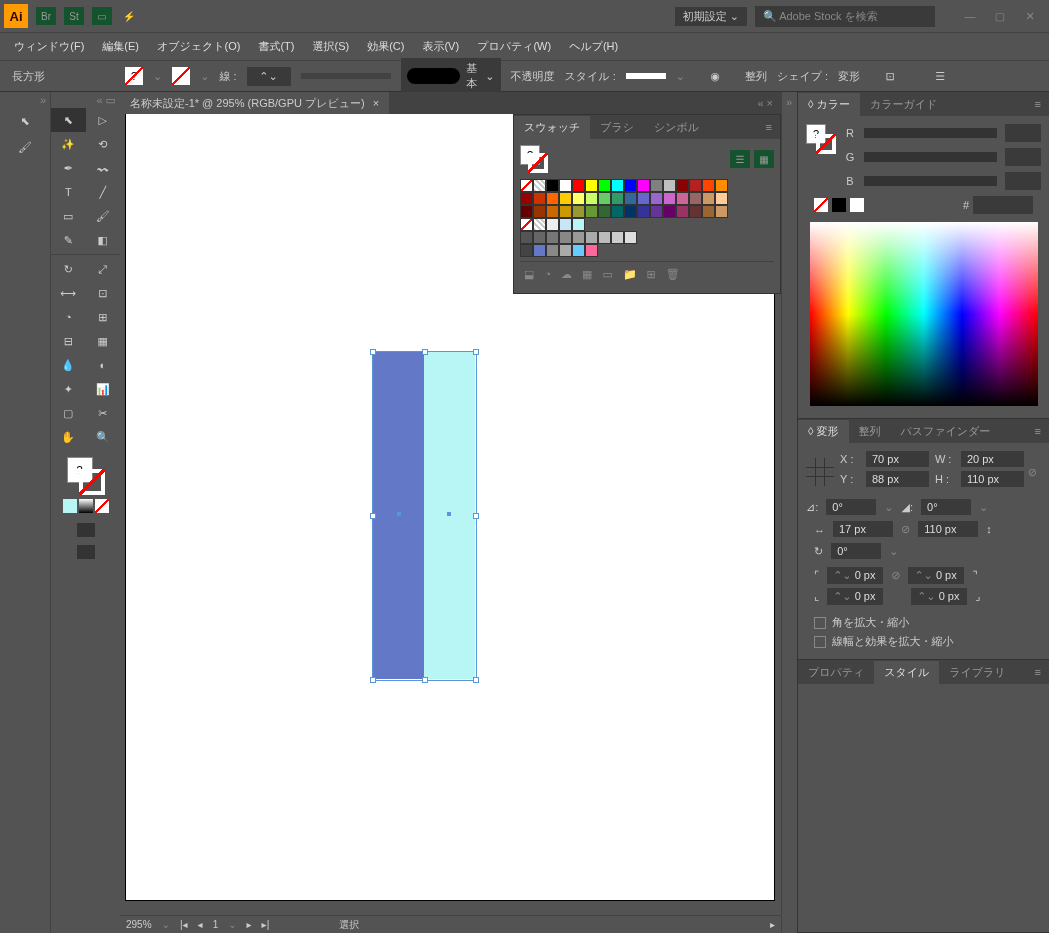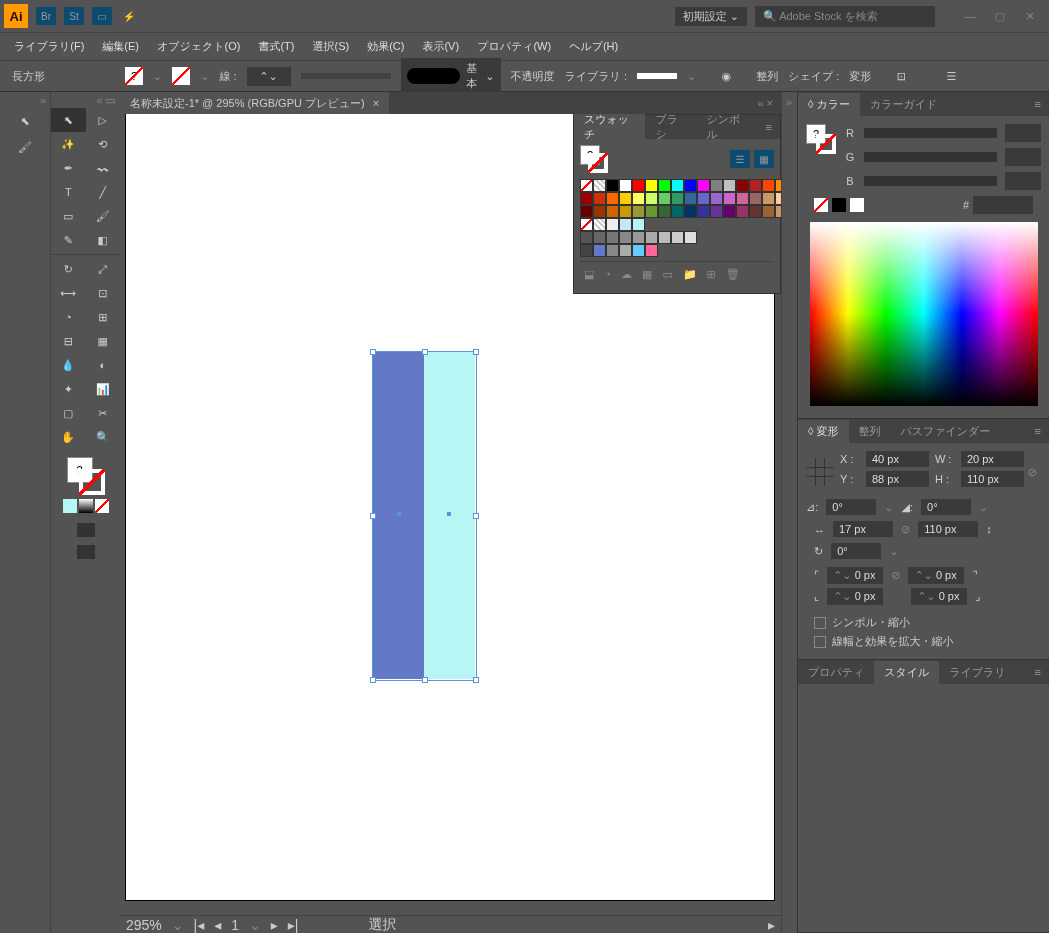--- a/index.html
+++ b/index.html
@@ -1,20 +1,20 @@
 <!DOCTYPE html>
 <html><head>
 <meta charset="utf-8">
 <style>
 * { box-sizing: border-box; margin: 0; padding: 0; font-family: "Helvetica Neue", Arial, sans-serif; }
 body { background: #323232; color: #ccc; width: 1049px; height: 933px; overflow: hidden; font-size: 11px; }
 .titlebar { height: 32px; background: #535353; display: flex; align-items: center; padding: 0 4px; }
 .ai-logo { width: 24px; height: 24px; background: #ff9a00; color: #330000; font-weight: bold; display: flex; align-items: center; justify-content: center; font-size: 13px; margin-right: 8px; }
 .title-icons { display: flex; gap: 8px; align-items: center; }
-.ti { width: 20px; height: 18px; background: #0c4a6e; display: flex; align-items: center; justify-content: center; font-size: 10px; color: #999; }
+.ti { width: 20px; height: 18px; background: #14532d; display: flex; align-items: center; justify-content: center; font-size: 10px; color: #999; }
 .title-right { margin-left: auto; display: flex; align-items: center; gap: 8px; }
 .workspace-sel { background: #3a3a3a; padding: 2px 8px; color: #ccc; }
 .search-box { background: #3a3a3a; padding: 3px 8px; width: 180px; color: #888; }
 .win-controls { display: flex; margin-left: 12px; }
 .win-btn { width: 30px; height: 22px; display: flex; align-items: center; justify-content: center; color: #888; }
 .menubar { height: 28px; background: #535353; display: flex; align-items: center; padding: 0 8px; gap: 6px; border-top: 1px solid #424242; }
 .menu-item { padding: 3px 6px; color: #ddd; cursor: pointer; }
 .controlbar { height: 32px; background: #535353; display: flex; align-items: center; padding: 0 12px; gap: 10px; border-top: 1px solid #424242; border-bottom: 1px solid #333; }
 .ctrl-label { color: #ccc; }
 .ctrl-box { background: #3a3a3a; padding: 3px 6px; min-width: 40px; display: flex; align-items: center; justify-content: center; }
@@ -44,22 +44,22 @@
 .canvas-wrap { flex: 1; position: relative; background: #535353; overflow: hidden; }
 .canvas { position: absolute; left: 6px; top: 0; width: 648px; height: 786px; background: #fff; box-shadow: 0 0 0 1px #000; }
 .rect1 { position: absolute; left: 247px; top: 238px; width: 51px; height: 327px; background: #6478c8; }
 .rect2 { position: absolute; left: 298px; top: 238px; width: 51px; height: 327px; background: #b8f5f5; }
 .sel-box { position: absolute; left: 246px; top: 237px; width: 105px; height: 330px; border: 1px solid #5896d8; }
 .handle { position: absolute; width: 6px; height: 6px; background: #fff; border: 1px solid #5896d8; }
 .h-tl { top: -3px; left: -3px; } .h-tm { top: -3px; left: 50%; margin-left: -3px; } .h-tr { top: -3px; right: -3px; }
 .h-ml { top: 50%; left: -3px; margin-top: -3px; } .h-mr { top: 50%; right: -3px; margin-top: -3px; }
 .h-bl { bottom: -3px; left: -3px; } .h-bm { bottom: -3px; left: 50%; margin-left: -3px; } .h-br { bottom: -3px; right: -3px; }
 .center-dot { position: absolute; width: 4px; height: 4px; background: #5896d8; }
-.status { height: 18px; background: #535353; display: flex; align-items: center; padding: 0 6px; gap: 10px; font-size: 14px; color: #ccc; border-top: 1px solid #424242; }
-.swatches-panel { position: absolute; top: 0; right: 0; width: 208px; background: #535353; border: 1px solid #333; z-index: 10; }
+.status { height: 18px; background: #535353; display: flex; align-items: center; padding: 0 6px; gap: 10px; font-size: 10px; color: #ccc; border-top: 1px solid #424242; }
+.swatches-panel { position: absolute; top: 0; right: 0; width: 268px; background: #535353; border: 1px solid #333; z-index: 10; }
 .panel-tabs { display: flex; height: 24px; background: #424242; align-items: center; }
 .ptab { padding: 4px 10px; color: #999; cursor: pointer; }
 .ptab.active { background: #535353; color: #ddd; }
 .panel-menu { margin-left: auto; padding: 0 8px; color: #999; }
 .sw-body { padding: 6px; }
 .sw-header { display: flex; align-items: center; gap: 4px; margin-bottom: 6px; }
 .sw-grid { display: grid; grid-template-columns: repeat(16, 13px); gap: 0; }
 .sw { width: 13px; height: 13px; border: 0.5px solid #333; }
 .sw-bottom { display: flex; gap: 10px; padding: 6px 4px; color: #888; margin-top: 4px; border-top: 1px solid #424242; }
 .rightcol { width: 252px; background: #535353; border-left: 1px solid #333; display: flex; flex-direction: column; overflow: hidden; }
@@ -99,21 +99,21 @@
     <div class="search-box">🔍 <span>Adobe Stock を検索</span></div>
     <div class="win-controls">
       <div class="win-btn">—</div>
       <div class="win-btn">▢</div>
       <div class="win-btn">✕</div>
     </div>
   </div>
 </div>
 
 <div class="menubar">
-  <div class="menu-item">ライブラリ(F)</div>
+  <div class="menu-item">ウィンドウ(F)</div>
   <div class="menu-item">編集(E)</div>
   <div class="menu-item">オブジェクト(O)</div>
   <div class="menu-item">書式(T)</div>
   <div class="menu-item">選択(S)</div>
   <div class="menu-item">効果(C)</div>
   <div class="menu-item">表示(V)</div>
   <div class="menu-item">プロパティ(W)</div>
   <div class="menu-item">ヘルプ(H)</div>
 </div>
 
@@ -122,21 +122,21 @@
   <div style="flex:0 0 60px"></div>
   <div class="swatch-q">?</div>
   <span style="color:#888">⌄</span>
   <div class="noneSw"></div>
   <span style="color:#888">⌄</span>
   <span class="ctrl-label">線 :</span>
   <div class="ctrl-box" style="width:44px">⌃⌄</div>
   <div class="ctrl-box" style="width:90px;background:#424242"></div>
   <div class="ctrl-box" style="width:100px;justify-content:flex-end;gap:6px"><div class="stroke-profile"></div><span>基本</span> ⌄</div>
   <span class="ctrl-label">不透明度</span>
-  <span class="ctrl-label">ライブラリ :</span>
+  <span class="ctrl-label">スタイル :</span>
   <div class="ctrl-box" style="width:18px;background:#fff"></div>
   <span style="color:#888">⌄</span>
   <div class="ctrl-box" style="width:20px;background:none">◉</div>
   <span class="ctrl-label">整列</span>
   <span class="ctrl-label">シェイプ :</span>
   <span class="ctrl-label">変形</span>
   <div class="ctrl-box" style="background:none">⊡</div>
   <div class="ctrl-box" style="background:none">☰</div>
 </div>
 
@@ -428,21 +428,21 @@
               <div></div>
               <div></div>
               <div></div>
               <div></div>
               <div></div>
               <div></div>
               <div></div>
             </div>
           <div class="tr-grid" style="flex:1">
             <div class="tr-label">X :</div>
-            <div class="tr-input">40 px</div>
+            <div class="tr-input">70 px</div>
             <div class="tr-label">W :</div>
             <div class="tr-input">20 px</div>
             <div class="tr-label">Y :</div>
             <div class="tr-input">88 px</div>
             <div class="tr-label">H :</div>
             <div class="tr-input">110 px</div>
           </div>
           <div style="color:#888;padding:0 4px">⊘</div>
         </div>
         <div style="display:flex;gap:8px;align-items:center;margin:6px 0">
@@ -474,21 +474,21 @@
         </div>
         <div style="display:flex;gap:8px;align-items:center;padding:2px 8px 8px">
           <span>⌞</span>
           <div class="tr-input" style="width:56px"><span style="color:#888">⌃⌄ </span><span>0 px</span></div>
           <span style="width:12px"></span>
           <div class="tr-input" style="width:56px"><span style="color:#888">⌃⌄ </span><span>0 px</span></div>
           <span>⌟</span>
         </div>
         <div class="chk">
             <div class="chk-box"></div>
-            <span>シンボル・縮小</span>
+            <span>角を拡大・縮小</span>
           </div>
         <div class="chk">
             <div class="chk-box"></div>
             <span>線幅と効果を拡大・縮小</span>
           </div>
       </div>
     </div>
 
     <div class="panel" style="flex:1">
       <div class="panel-header">

